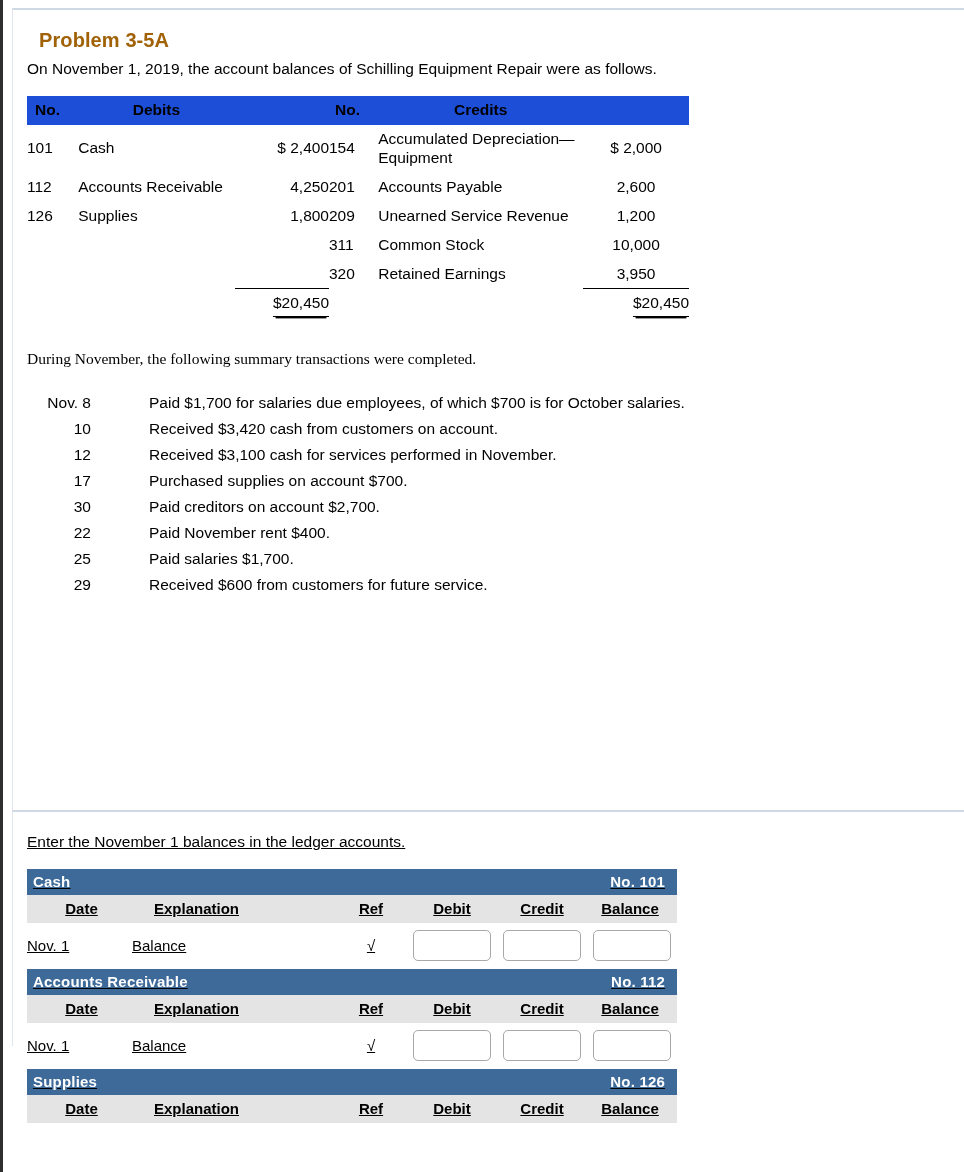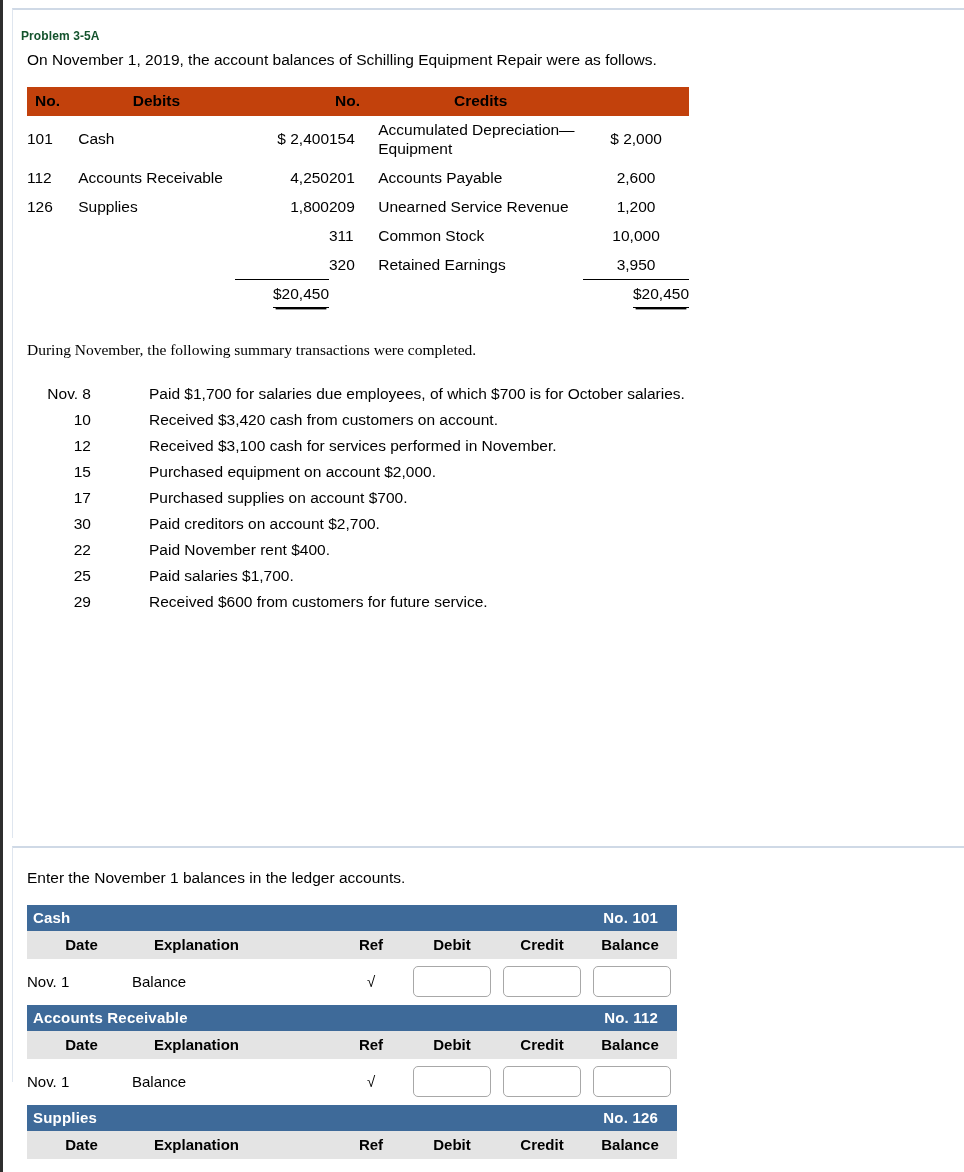--- a/index.html
+++ b/index.html
@@ -29,43 +29,43 @@
   .panel {
     position: absolute;
     left: 12px;
     right: 0;
     background: #ffffff;
     border-top: 2px solid #cfd9e6;
     border-left: 1px solid #dfe6ef;
     box-sizing: border-box;
   }
   .panel-problem { top: 8px; height: 830px; }
-  .panel-ledger  { top: 846px; height: 236px; border-bottom: none; }
+  .panel-ledger  { top: 810px; height: 236px; border-bottom: none; text-decoration: underline; }
 
   .problem-title {
-    color: #14532d;
-    font-size: 12px;
+    color: #a16207;
+    font-size: 20px;
     font-weight: bold;
-    margin: 19px 0 0 8px;
+    margin: 19px 0 0 26px;
     letter-spacing: 0.1px;
   }
   .intro-line {
     font-size: 15.5px;
     margin: 8px 0 0 14px;
   }
 
   
   table.balances {
     margin: 18px 0 0 14px;
     border-collapse: collapse;
     width: 662px;
     font-size: 15.5px;
   }
   table.balances thead th {
-    background: #c2410c;
+    background: #1d4ed8;
     font-weight: bold;
     padding: 5px 0 6px 0;
     text-align: center;
     font-size: 15.5px;
   }
   table.balances thead th.h-no1   { width: 44px;  text-align: left; padding-left: 8px;}
   table.balances thead th.h-debits{ width: 160px; }
   table.balances thead th.h-damt  { width: 96px;  }
   table.balances thead th.h-no2   { width: 44px;  text-align: left; padding-left: 6px;}
   table.balances thead th.h-credits{ width: 210px;}
@@ -152,21 +152,21 @@
 
   tr.acct-bar td {
     background: #3e6a99;
     color: #ffffff;
     font-weight: bold;
     padding: 4px 0 5px 0;
     font-size: 15px;
     letter-spacing: 0.2px;
   }
   tr.acct-bar td.acct-name { padding-left: 6px; text-align: left; }
-  tr.acct-bar td.acct-no   { padding-right: 19px; text-align: right; }
+  tr.acct-bar td.acct-no   { padding-right: 12px; text-align: right; }
 
   tr.col-head td {
     background: #e4e4e4;
     font-weight: bold;
     text-align: center;
     padding: 5px 0 6px 0;
     font-size: 15px;
   }
   tr.col-head td.ch-date { text-align: center; padding-left: 4px; }
   tr.col-head td.ch-expl { text-align: left; padding-left: 22px; }
@@ -279,24 +279,20 @@
       <span class="tdate">Nov. 8</span>
       <span class="tdesc">Paid $1,700 for salaries due employees, of which $700 is for October salaries.</span>
     </li>
     <li>
       <span class="tdate">10</span>
       <span class="tdesc">Received $3,420 cash from customers on account.</span>
     </li>
     <li>
       <span class="tdate">12</span>
       <span class="tdesc">Received $3,100 cash for services performed in November.</span>
-    </li>
-    <li>
-      <span class="tdate">15</span>
-      <span class="tdesc">Purchased equipment on account $2,000.</span>
     </li>
     <li>
       <span class="tdate">17</span>
       <span class="tdesc">Purchased supplies on account $700.</span>
     </li>
     <li>
       <span class="tdate">30</span>
       <span class="tdesc">Paid creditors on account $2,700.</span>
     </li>
     <li>

